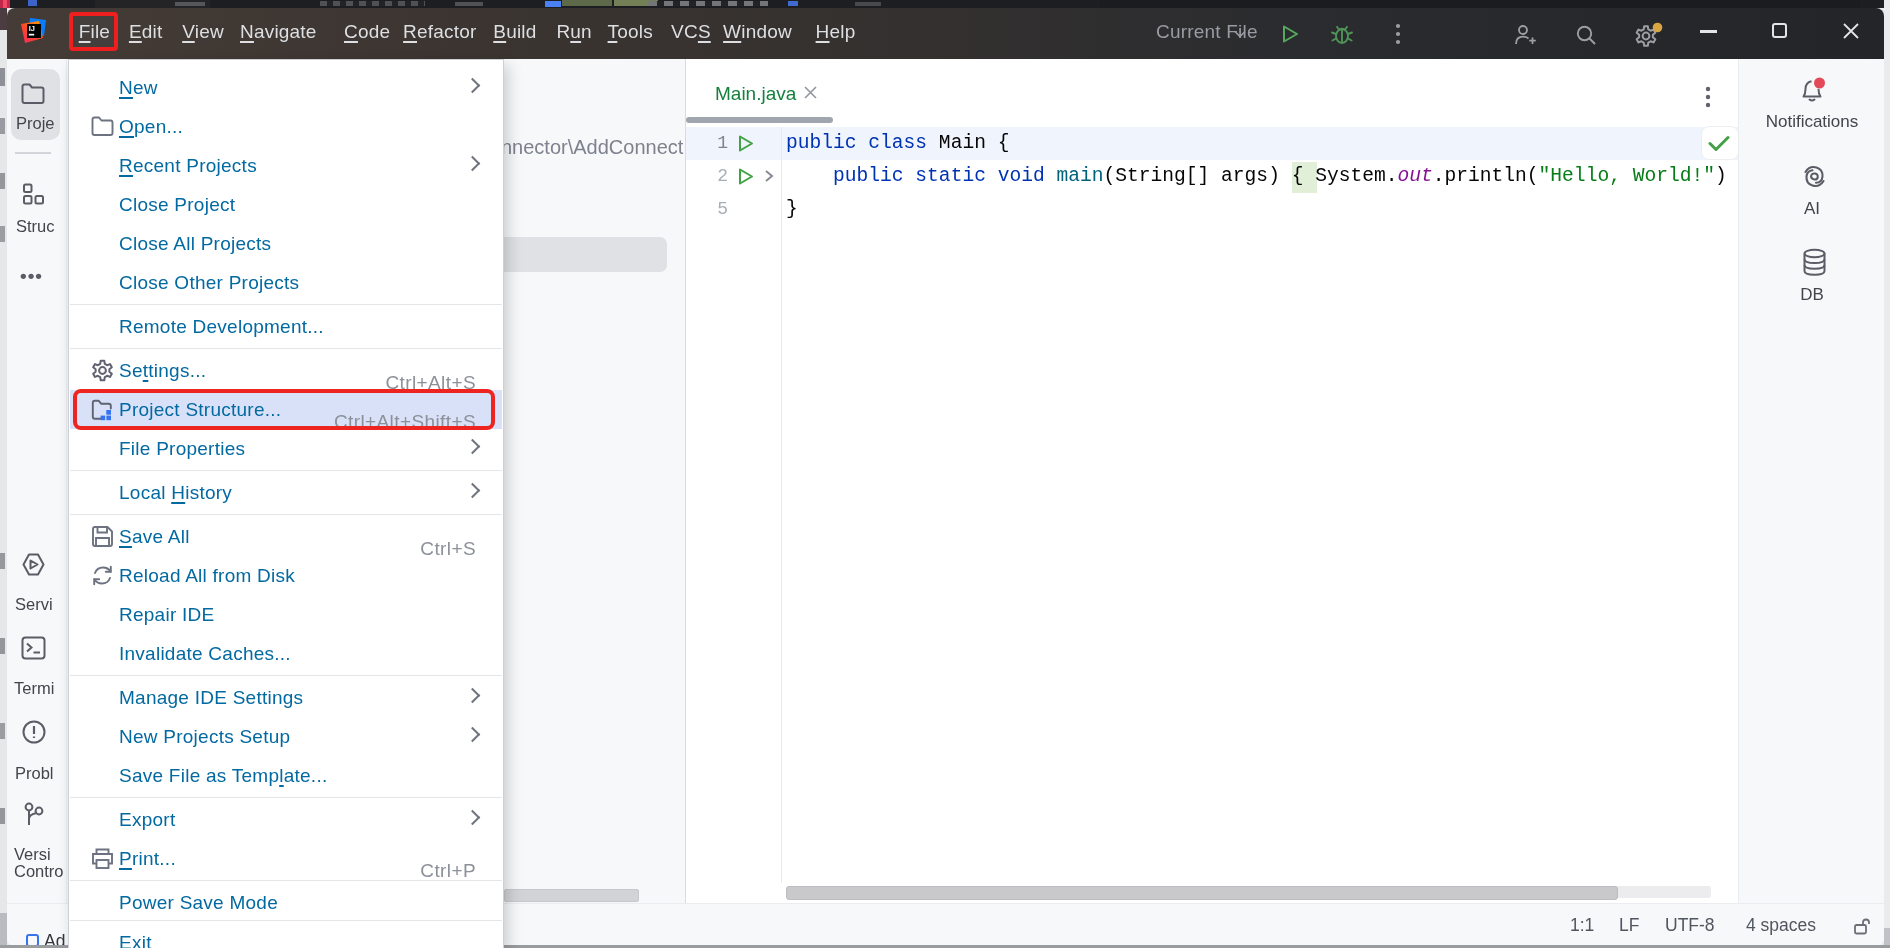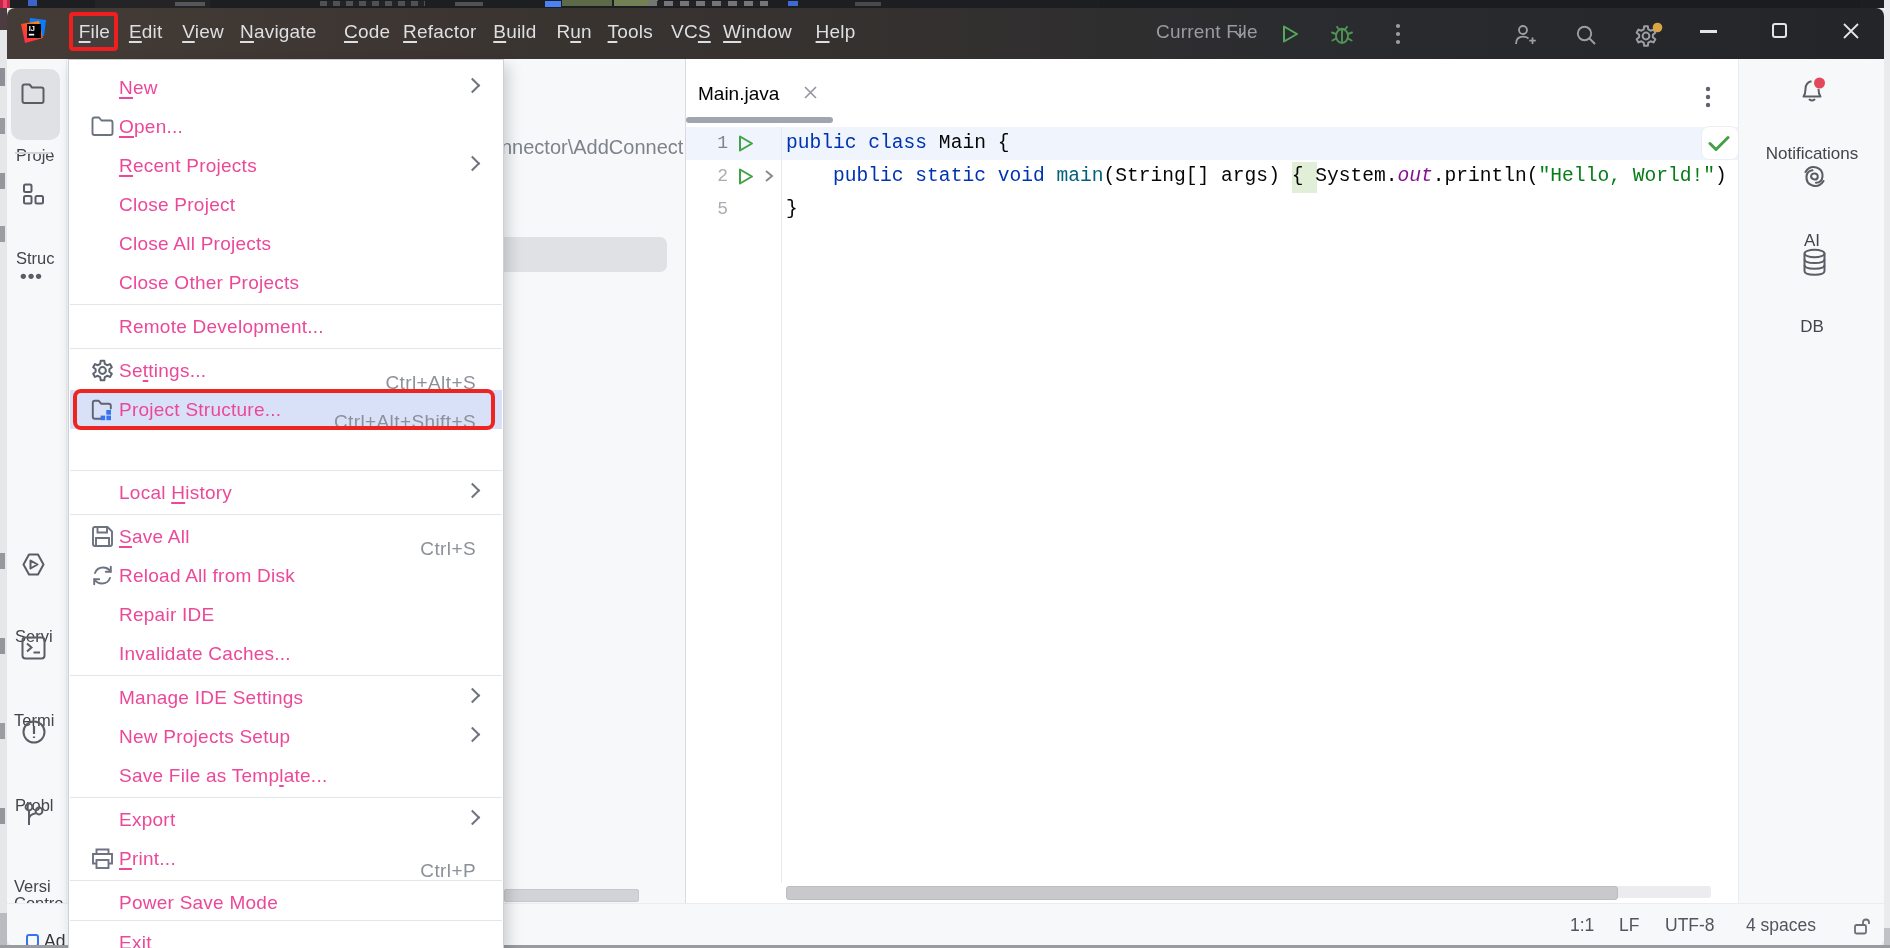--- a/index.html
+++ b/index.html
@@ -13,35 +13,35 @@
   
   #win{left:7px;top:8px;width:1877px;height:938px;border-radius:8px;overflow:hidden;background:#ffffff;}
   #winwrap{position:absolute;left:-7px;top:-8px;width:1890px;height:948px;}
   
   #titlebar{left:7px;top:8px;width:1877px;height:51px;
     background:linear-gradient(90deg,#453c37 0%,#3c3531 22%,#35312f 45%,#2b2c2f 68%,#26282b 85%,#232528 100%);}
   .mitem{position:absolute;top:0;height:47px;line-height:47px;color:#dddfe3;font-size:19px;letter-spacing:.2px;}
   .mn{text-decoration:underline;text-underline-offset:3px;text-decoration-thickness:1.5px;}
   
   #lstripe{left:7px;top:59px;width:59px;height:844px;background:#f7f8fa;border-right:1px solid #ebecf0;overflow:hidden;}
-  .slabel{position:absolute;color:#43454c;font-size:16.5px;white-space:nowrap;margin-top:32px;}
+  .slabel{position:absolute;color:#43454c;font-size:16.5px;white-space:nowrap;}
   
   #proj{left:67px;top:59px;width:618px;height:844px;background:#f7f8fa;border-right:1px solid #d9dbe0;overflow:hidden;}
   
   #editor{left:686px;top:59px;width:1052px;height:844px;background:#fff;overflow:hidden;}
   
   #rstripe{left:1738px;top:59px;width:146px;height:844px;background:#f7f8fa;border-left:1px solid #ebecf0;overflow:hidden;}
   
   #status{left:7px;top:903px;width:1877px;height:43px;background:#f7f8fa;border-top:1px solid #ebecf0;}
   .stxt{position:absolute;top:0;height:43px;line-height:43px;color:#51555e;font-size:17.5px;}
   
   #menu{left:68px;top:59px;width:434px;height:889px;background:#ffffff;
         border:1px solid #cdd0d6;border-bottom:none;box-shadow:4px 6px 14px rgba(0,0,0,.18);}
   .row{position:absolute;left:1px;width:432px;height:39px;}
-  .rlab{position:absolute;left:49px;top:0;height:39px;line-height:39px;color:#ec4899;font-size:19px;letter-spacing:.25px;white-space:nowrap;}
+  .rlab{position:absolute;left:49px;top:0;height:39px;line-height:39px;color:#0369a1;font-size:19px;letter-spacing:.25px;white-space:nowrap;}
   .rsc{position:absolute;right:26px;top:12px;height:39px;line-height:39px;color:#8c9099;font-size:19px;letter-spacing:.4px;}
   .sep{position:absolute;left:1px;width:432px;height:1px;background:#e4e6ea;}
   .arr{position:absolute;right:24px;top:12px;width:9px;height:9px;border-right:2px solid #70747e;border-top:2px solid #70747e;transform:rotate(45deg);}
   .micon{position:absolute;left:20px;top:7px;width:25px;height:25px;}
   .u{text-decoration:underline;text-underline-offset:2.5px;text-decoration-thickness:1.5px;}
   
   .cline{position:absolute;left:0;height:33px;line-height:33px;font-family:"Liberation Mono",monospace;font-size:19.6px;white-space:pre;color:#060606;}
   .kw{color:#0033b3;}
   .mth{color:#00627a;}
   .str{color:#067d17;}
@@ -198,21 +198,21 @@
     <div class="slabel" style="left:7px;top:803px;">Contro</div>
   </div>
   <div class="abs" id="proj">
 
     <div class="abs" style="left:434px;top:77px;width:252px;color:#7d828e;font-size:20px;white-space:nowrap;overflow:hidden;">nnector\AddConnect</div>
     <div class="abs" style="left:380px;top:178px;width:220px;height:35px;background:#dfe1e5;border-radius:0 7px 7px 0;"></div>
     <div class="abs" style="left:437px;top:830px;width:133px;height:11px;background:#d2d3d6;border:1px solid #c7c8cb;border-radius:2px;"></div>
   </div>
   <div class="abs" id="editor">
 
-    <div class="abs" style="left:12px;top:24px;color:#000000;font-size:19px;">Main.java</div>
+    <div class="abs" style="left:29px;top:24px;color:#15803d;font-size:19px;">Main.java</div>
     <svg class="abs" style="left:117px;top:26px;" width="15" height="15" viewBox="0 0 15 15">
           <path d="M2 2 L13 13 M13 2 L2 13" stroke="#9396a1" stroke-width="1.6"></path>
         </svg>
     <div class="abs" style="left:0px;top:58px;width:147px;height:6px;background:#a1a5ad;border-radius:3px;"></div>
     <svg class="abs" style="left:1018px;top:26px;" width="8" height="24" viewBox="0 0 8 24">
           <g fill="#5f636e">
             <circle cx="4" cy="4" r="2.2"></circle>
             <circle cx="4" cy="12" r="2.2"></circle>
             <circle cx="4" cy="20" r="2.2"></circle>
           </g>
@@ -331,20 +331,24 @@
         <g fill="#3574f0">
           <rect x="16.3" y="13" width="4.7" height="4.7"></rect>
           <rect x="10.6" y="18.6" width="4.6" height="4.6"></rect>
           <rect x="16.4" y="18.6" width="4.6" height="4.6"></rect>
         </g>
       </svg>
     <div class="rlab">Project Structure...</div>
       <div class="rsc">Ctrl+Alt+Shift+S</div>
     </div>
   <div class="abs" style="left:4px;top:329px;width:414px;height:33px;border:4px solid #ee2420;border-radius:8px;"></div>
+  <div class="row" style="top:369px;">
+      <div class="rlab">File Properties</div>
+      <div class="arr"></div>
+    </div>
   <div class="sep" style="top:410px;"></div>
   <div class="row" style="top:413px;">
       <div class="rlab">Local <span class="u">H</span>istory</div>
       <div class="arr"></div>
     </div>
   <div class="sep" style="top:454px;"></div>
   <div class="row" style="top:457px;">
     <svg class="micon" viewBox="0 0 25 25" stroke="#6d7281" stroke-width="1.9" fill="none">
         <path d="M3 5 Q3 3 5 3 L17.5 3 L22 7.5 L22 20 Q22 22 20 22 L5 22 Q3 22 3 20 Z" stroke-linejoin="round"></path>
         <path d="M7.5 3.2 L7.5 8.5 L17 8.5 L17 3.2 M6 21.8 L6 14 L19 14 L19 21.8"></path>

